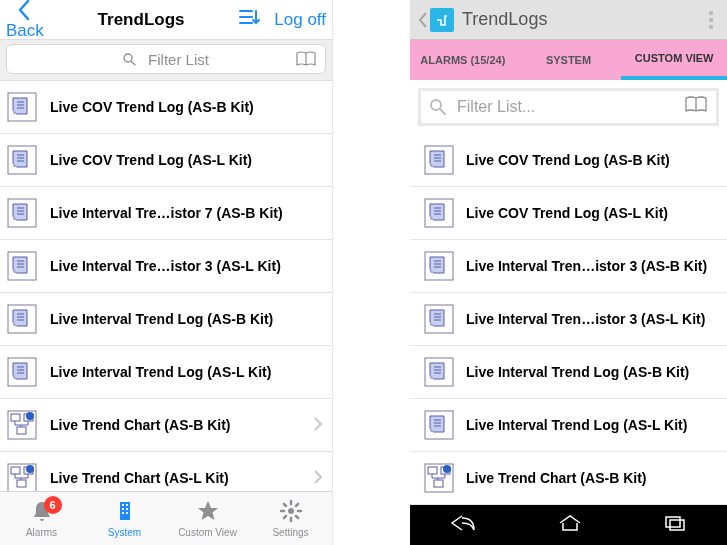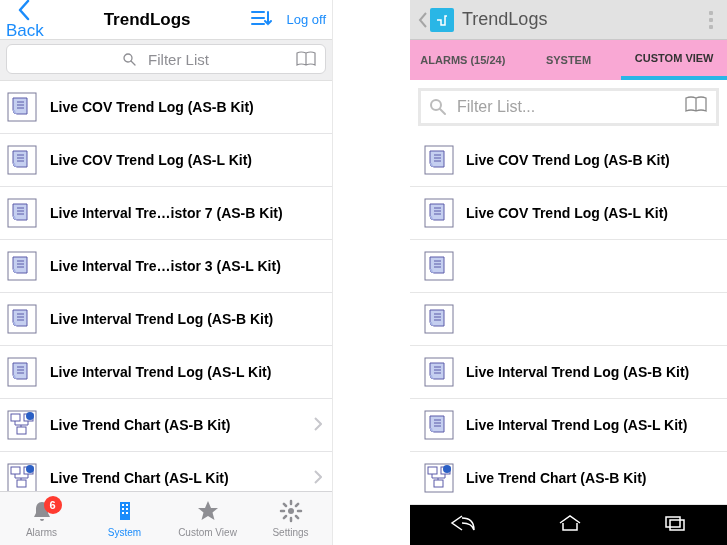--- a/index.html
+++ b/index.html
@@ -26,21 +26,21 @@
     display: flex;
     align-items: center;
     justify-content: space-between;
     height: 40px;
     padding: 0 6px;
     border-bottom: 1px solid #ddd;
   }
   .ios-back { display: flex; align-items: center; color: #1B8CFB; font-size: 17px; flex-direction: column; }
   .ios-back svg { margin-right: 2px; }
   .ios-title { font-weight: 700; font-size: 17px; color: #000; flex: 1; text-align: center; }
-  .ios-right { display: flex; align-items: center; gap: 14px; color: #1B8CFB; font-size: 13px; }
+  .ios-right { display: flex; align-items: center; gap: 14px; color: #1B8CFB; font-size: 17px; }
   .ios-searchwrap { padding: 4px 6px 6px; border-bottom: 1px solid #e0e0e0; background:#efeff0; }
   .ios-search {
     display: flex;
     align-items: center;
     background: #fff;
     border: 1px solid #d7d7d9;
     border-radius: 6px;
     height: 30px;
     position: relative;
   }
@@ -412,32 +412,34 @@
         <span class="icon">
           <svg width="30" height="30" viewBox="0 0 30 30">
             <rect x="1" y="1" width="28" height="28" fill="#fff" stroke="#7a7a9a"></rect>
             <path d="M6 6 h14 v16 h-10 q-4 0 -4 -4 z" fill="#c5cff0" stroke="#5b5ba8"></path>
             <path d="M6 18 q0 4 4 4 q-2 -2 -2 -4 z" fill="#aab6e6"></path>
             <line x1="10" y1="10" x2="17" y2="10" stroke="#5b5ba8"></line>
             <line x1="10" y1="13" x2="17" y2="13" stroke="#5b5ba8"></line>
             <line x1="10" y1="16" x2="17" y2="16" stroke="#5b5ba8"></line>
           </svg>
         </span>
-      </div>
-      <div class="and-row">
-        <span class="icon">
-          <svg width="30" height="30" viewBox="0 0 30 30">
-            <rect x="1" y="1" width="28" height="28" fill="#fff" stroke="#7a7a9a"></rect>
-            <path d="M6 6 h14 v16 h-10 q-4 0 -4 -4 z" fill="#c5cff0" stroke="#5b5ba8"></path>
-            <path d="M6 18 q0 4 4 4 q-2 -2 -2 -4 z" fill="#aab6e6"></path>
-            <line x1="10" y1="10" x2="17" y2="10" stroke="#5b5ba8"></line>
-            <line x1="10" y1="13" x2="17" y2="13" stroke="#5b5ba8"></line>
-            <line x1="10" y1="16" x2="17" y2="16" stroke="#5b5ba8"></line>
-          </svg>
-        </span>
+        <span>Live Interval Tren…istor 3 (AS-B Kit)</span>
+      </div>
+      <div class="and-row">
+        <span class="icon">
+          <svg width="30" height="30" viewBox="0 0 30 30">
+            <rect x="1" y="1" width="28" height="28" fill="#fff" stroke="#7a7a9a"></rect>
+            <path d="M6 6 h14 v16 h-10 q-4 0 -4 -4 z" fill="#c5cff0" stroke="#5b5ba8"></path>
+            <path d="M6 18 q0 4 4 4 q-2 -2 -2 -4 z" fill="#aab6e6"></path>
+            <line x1="10" y1="10" x2="17" y2="10" stroke="#5b5ba8"></line>
+            <line x1="10" y1="13" x2="17" y2="13" stroke="#5b5ba8"></line>
+            <line x1="10" y1="16" x2="17" y2="16" stroke="#5b5ba8"></line>
+          </svg>
+        </span>
+        <span>Live Interval Tren…istor 3 (AS-L Kit)</span>
       </div>
       <div class="and-row">
         <span class="icon">
           <svg width="30" height="30" viewBox="0 0 30 30">
             <rect x="1" y="1" width="28" height="28" fill="#fff" stroke="#7a7a9a"></rect>
             <path d="M6 6 h14 v16 h-10 q-4 0 -4 -4 z" fill="#c5cff0" stroke="#5b5ba8"></path>
             <path d="M6 18 q0 4 4 4 q-2 -2 -2 -4 z" fill="#aab6e6"></path>
             <line x1="10" y1="10" x2="17" y2="10" stroke="#5b5ba8"></line>
             <line x1="10" y1="13" x2="17" y2="13" stroke="#5b5ba8"></line>
             <line x1="10" y1="16" x2="17" y2="16" stroke="#5b5ba8"></line>

